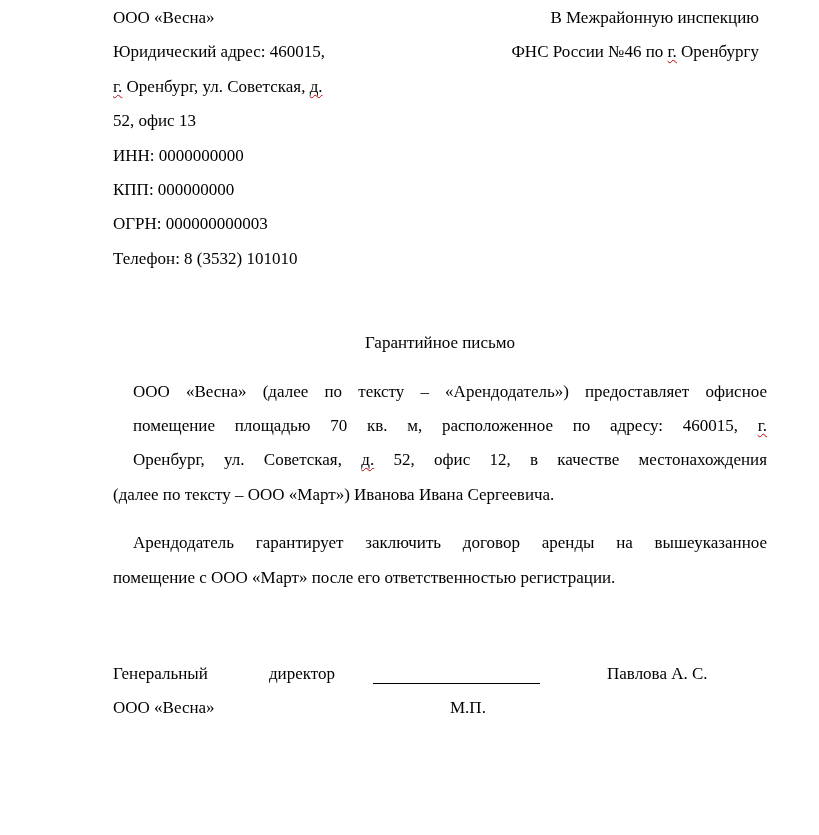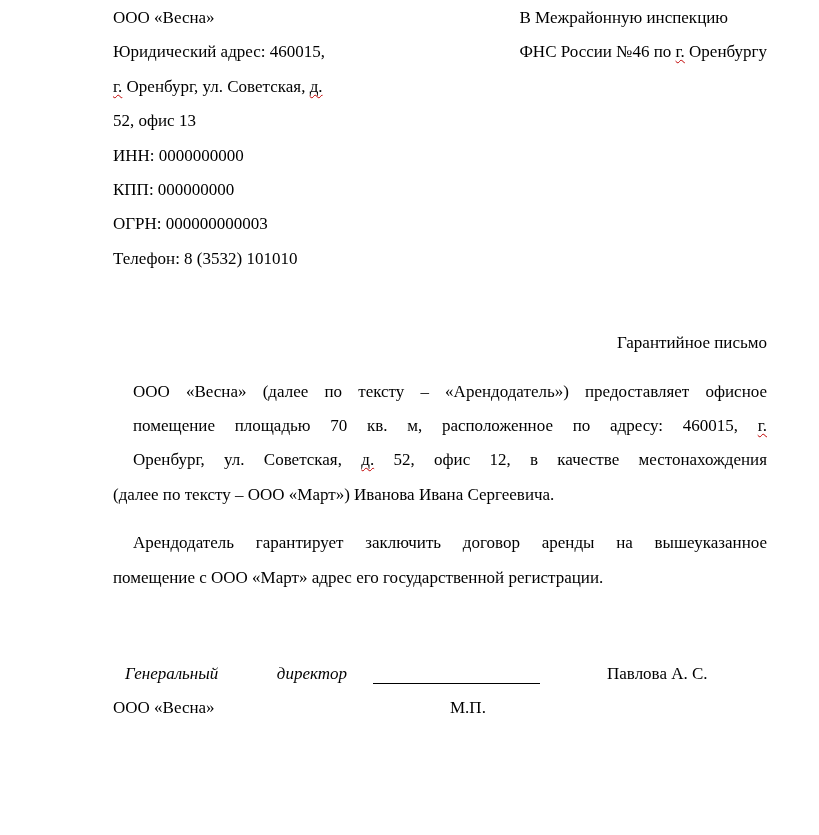--- a/index.html
+++ b/index.html
@@ -24,33 +24,33 @@
   .header {
     position: relative;
     min-height: 275px;
   }
   .sender {
     text-align: left;
   }
   .recipient {
     position: absolute;
     top: 0;
-    right: 0;
-    text-align: left;
+    right: 8px;
+    text-align: right;
     white-space: nowrap;
   }
   .line { }
   .just {
     text-align: justify;
     text-align-last: justify;
     margin-left: 20px;
   }
   .title {
     margin-top: 50px;
-    text-align: right;
+    text-align: center;
   }
   .para {
     margin-top: 14px;
   }
   .misspelled {
     text-decoration-line: underline;
     text-decoration-style: wavy;
     text-decoration-color: var(--squiggle, #c00000);
     text-decoration-thickness: 1px;
     text-underline-offset: 2px;
@@ -58,26 +58,25 @@
   }
   .signature {
     margin-top: 62px;
   }
   .sig-row {
     position: relative;
     height: 34.4px;
   }
   .sig-role {
     position: absolute;
-    left: 12px;
+    left: 0;
     top: 0;
     width: 222px;
     text-align: justify;
     text-align-last: justify;
-    font-style: italic;
   }
   .sig-underline {
     position: absolute;
     left: 260px;
     top: 0;
     width: 167px;
     height: 26px;
     border-bottom: 1px solid #000000;
   }
   .sig-name {
@@ -126,21 +125,21 @@
 
   <div class="para">
       <div class="line just"><span>ООО «Весна» (далее по тексту – «Арендодатель») предоставляет офисное</span></div>
       <div class="line just"><span>помещение площадью 70 кв. м, расположенное по адресу: 460015, </span><span class="misspelled">г.</span></div>
       <div class="line just"><span>Оренбург, ул. Советская, </span><span class="misspelled">д.</span><span> 52, офис 12, в качестве местонахождения</span></div>
       <div class="line"><span>(далее по тексту – ООО «Март») Иванова Ивана Сергеевича.</span></div>
     </div>
 
   <div class="para">
       <div class="line just"><span>Арендодатель гарантирует заключить договор аренды на вышеуказанное</span></div>
-      <div class="line"><span>помещение с ООО «Март» адрес его государственной регистрации.</span></div>
+      <div class="line"><span>помещение с ООО «Март» после его ответственностью регистрации.</span></div>
     </div>
 
 
   <div class="signature">
     <div class="sig-row">
       <span class="sig-role">Генеральный директор</span>
       <span class="sig-underline"></span>
       <span class="sig-name">Павлова А. С.</span>
     </div>
     <div class="sig-row">

